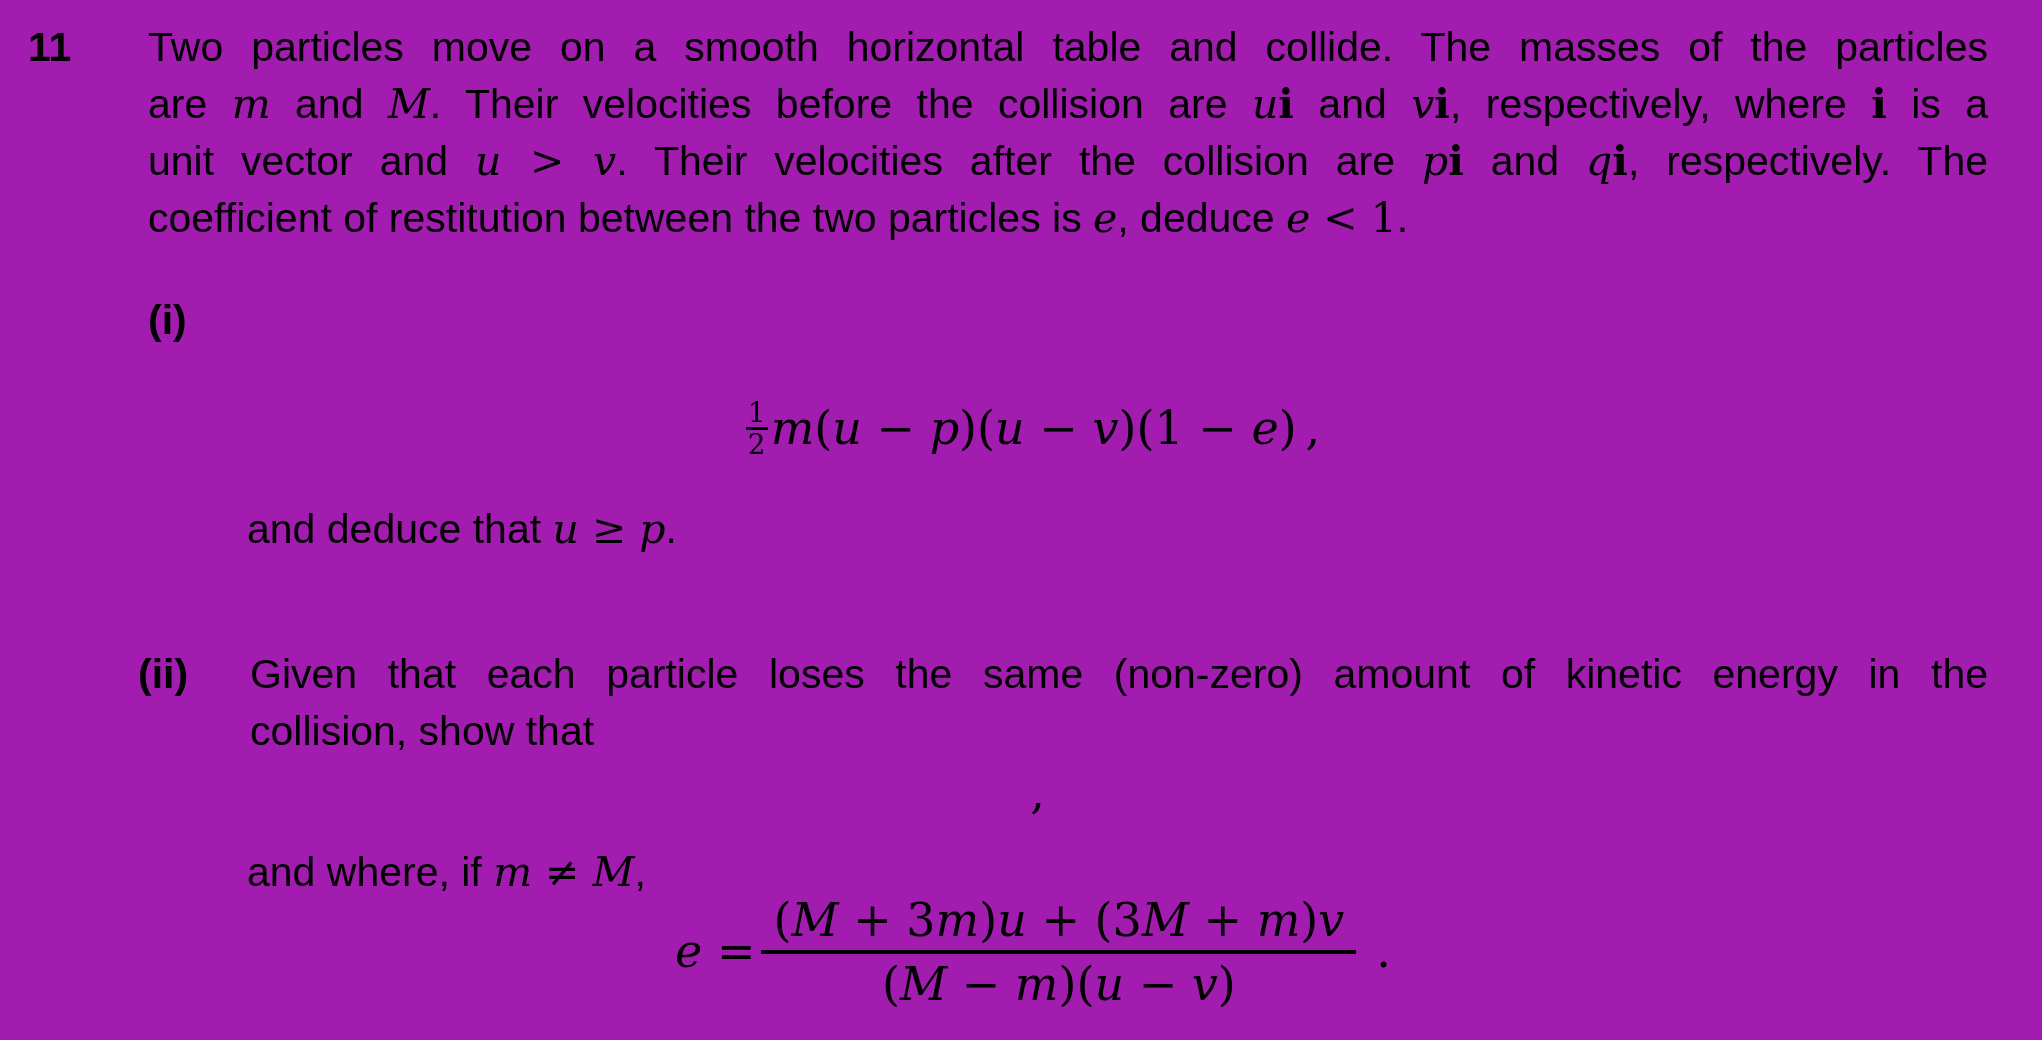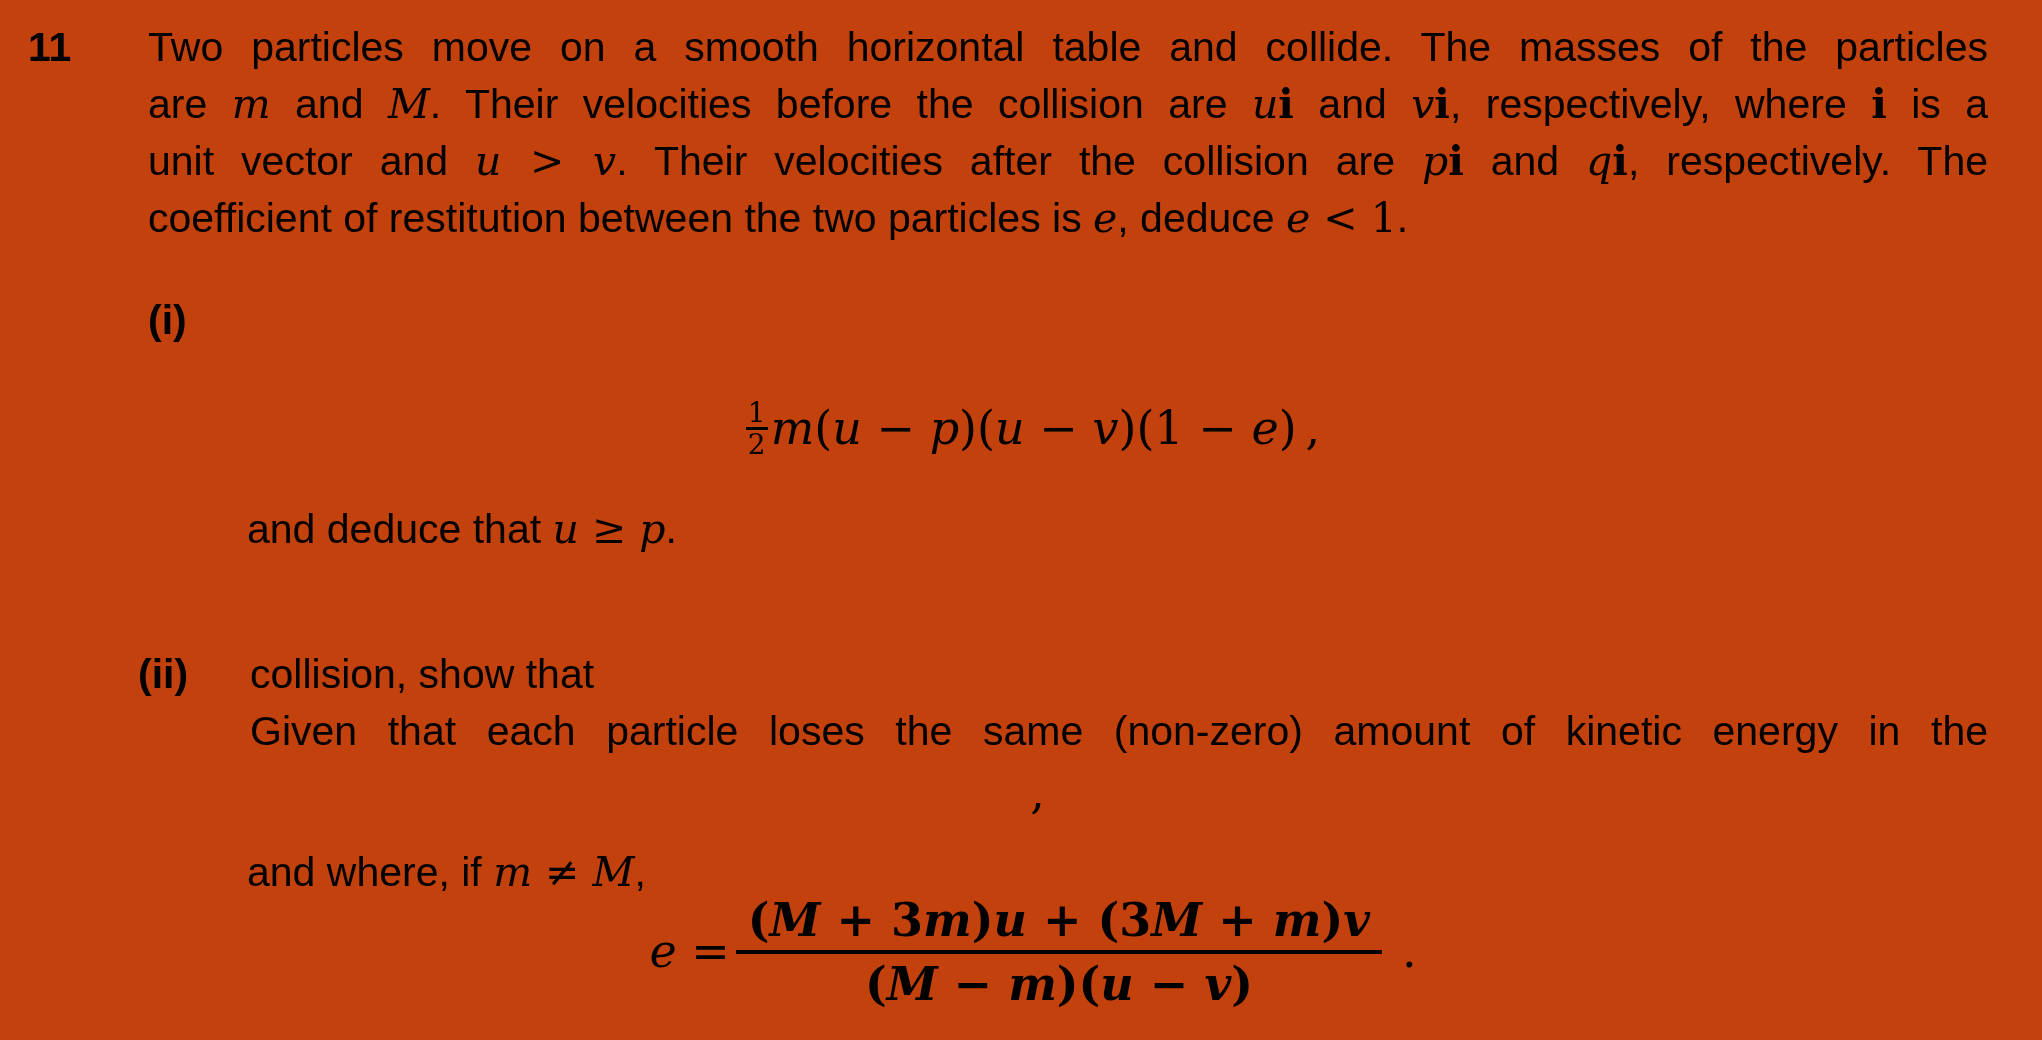--- a/index.html
+++ b/index.html
@@ -1,20 +1,20 @@
 <!DOCTYPE html>
 <html><head>
 <meta charset="utf-8">
 <style>
   html, body { margin: 0; padding: 0; background: #ffffff; }
   #page {
     position: relative;
     width: 2042px;
     height: 1040px;
-    background: #c2410c;
+    background: #a21caf;
     color: #000000;
     font-family: "Liberation Sans", sans-serif;
     font-size: 41px;
     overflow: hidden;
   }
   .abs { position: absolute; }
   .bodyline { line-height: 57px; }
   .just {
     text-align: justify;
     text-align-last: justify;
@@ -66,21 +66,21 @@
     font-size: 28px;
     line-height: 29px;
     font-family: "DejaVu Serif", serif;
     margin-right: 3px;
     vertical-align: middle;
   }
   .sfrac .sden { display: block; border-top: 3px solid #000; padding: 0 2px; }
   .sfrac .snum { display: block; padding: 0 2px; }
 
   
-  .bigfrac { display: inline-block; text-align: center; margin: 16px 6px; font-weight: bold; }
+  .bigfrac { display: inline-block; text-align: center; margin: 16px 6px; }
   .bigfrac .num { display: block; padding: 2px 12px 3px 12px; }
   .bigfrac .den { display: block; border-top: 4px solid #000; padding: 4px 12px 0 12px; }
 
   .punct { margin-left: 9px; }
   .punct-far { margin-left: 14px; }
 </style>
 </head>
 <body>
 
 <div id="page">
@@ -102,22 +102,22 @@
       <span class="sden">2</span>
     </span>
     <span><span class="ri">m</span><span class="rr">(</span><span class="ri">u</span><span class="rr"> − </span><span class="ri">p</span><span class="rr">)(</span><span class="ri">u</span><span class="rr"> − </span><span class="ri">v</span><span class="rr">)(1 − </span><span class="ri">e</span><span class="rr">)</span></span>
     <span class="rr punct">,</span>
   </div>
 
   <div id="deduce-line" class="abs bodyline"><span class="rt">and deduce that </span><span class="ri">u</span><span class="rr"> ≥ </span><span class="ri">p</span><span class="rt">.</span></div>
 
   <div id="p2-label" class="abs bodyline bold">(ii)</div>
   <div id="p2-block" class="abs">
+    <div class="bodyline just"><span class="rt">Given that each particle loses the same (non-zero) amount of kinetic energy in the</span></div>
     <div class="bodyline"><span class="rt">collision, show that</span></div>
-    <div class="bodyline just"><span class="rt">Given that each particle loses the same (non-zero) amount of kinetic energy in the</span></div>
   </div>
 
   <div id="eq-sum" class="abs display mathline">
     <span class="rr punct">,</span>
   </div>
 
   <div id="andthat-line" class="abs bodyline"><span class="rt">and where, if </span><span class="ri">m</span><span class="rr"> ≠ </span><span class="ri">M</span><span class="rt">,</span></div>
 
   <div id="eq-restitution" class="abs display mathline">
     <span><span class="ri">e</span><span class="rr"> = </span></span>

